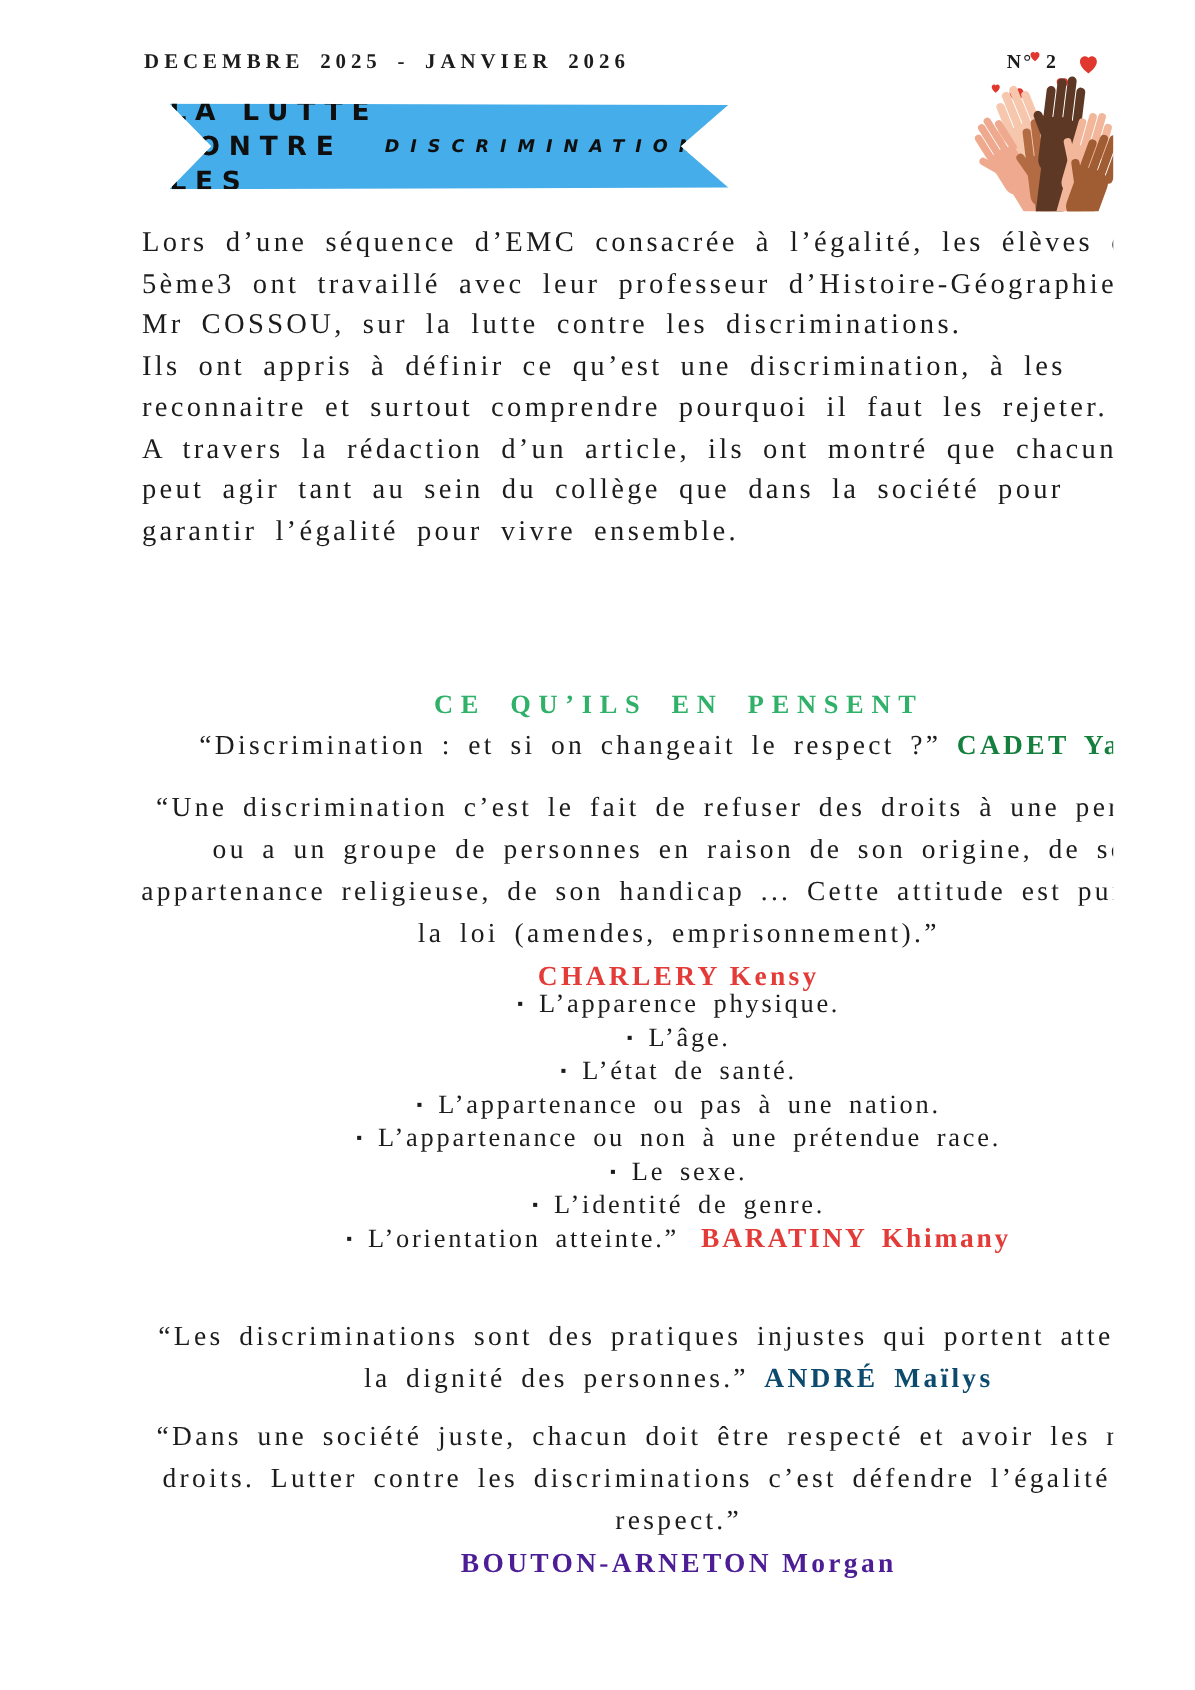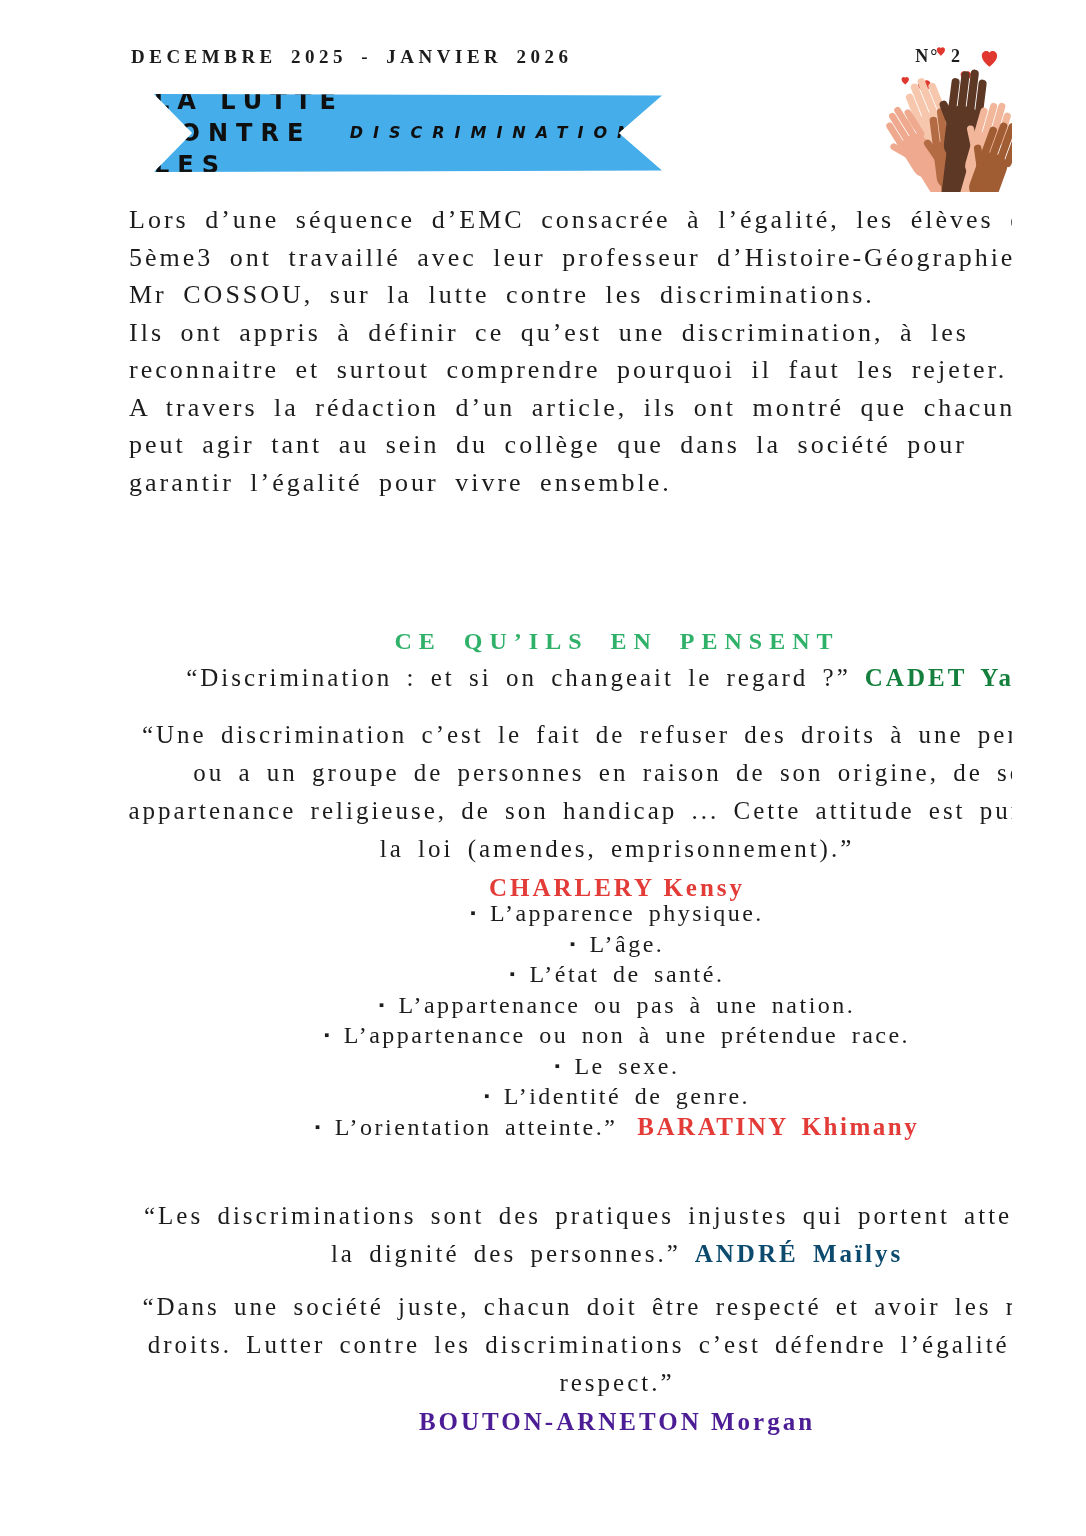--- a/index.html
+++ b/index.html
@@ -111,21 +111,21 @@
   <div class="intro">
     <p>Lors d’une séquence d’EMC consacrée à l’égalité, les élèves de 5ème3 ont travaillé avec leur professeur d’Histoire-Géographie, Mr COSSOU, sur la lutte contre les discriminations.</p>
     <p>Ils ont appris à définir ce qu’est une discrimination, à les reconnaitre et surtout comprendre pourquoi il faut les rejeter.</p>
     <p>A travers la rédaction d’un article, ils ont montré que chacun peut agir tant au sein du collège que dans la société pour garantir l’égalité pour vivre ensemble.</p>
   </div>
 
   <div class="centered-block opinions-heading" style="top:628px; color:#30b169;">CE QU’ILS EN PENSENT</div>
 
   <div class="centered-block" style="top:659px;">
     <p class="quote-text">
-      <span>“Discrimination : et si on changeait le regard ?”</span><span class="author" style="color:#15803d;">CADET Yann</span>
+      <span>“Discrimination : et si on changeait le respect ?”</span><span class="author" style="color:#15803d;">CADET Yann</span>
     </p>
   </div>
 
   <div class="centered-block" style="top:716px;">
     <p class="quote-text">“Une discrimination c’est le fait de refuser des droits à une personne ou a un groupe de personnes en raison de son origine, de son appartenance religieuse, de son handicap ... Cette attitude est punie par la loi (amendes, emprisonnement).”</p>
     <div class="author-line" style="color:#e23b38;">CHARLERY Kensy</div>
   </div>
 
   <div class="centered-block list-quote" style="top:898px;">
     <div><span class="bullet">▪</span><span>L’apparence physique.</span></div>

